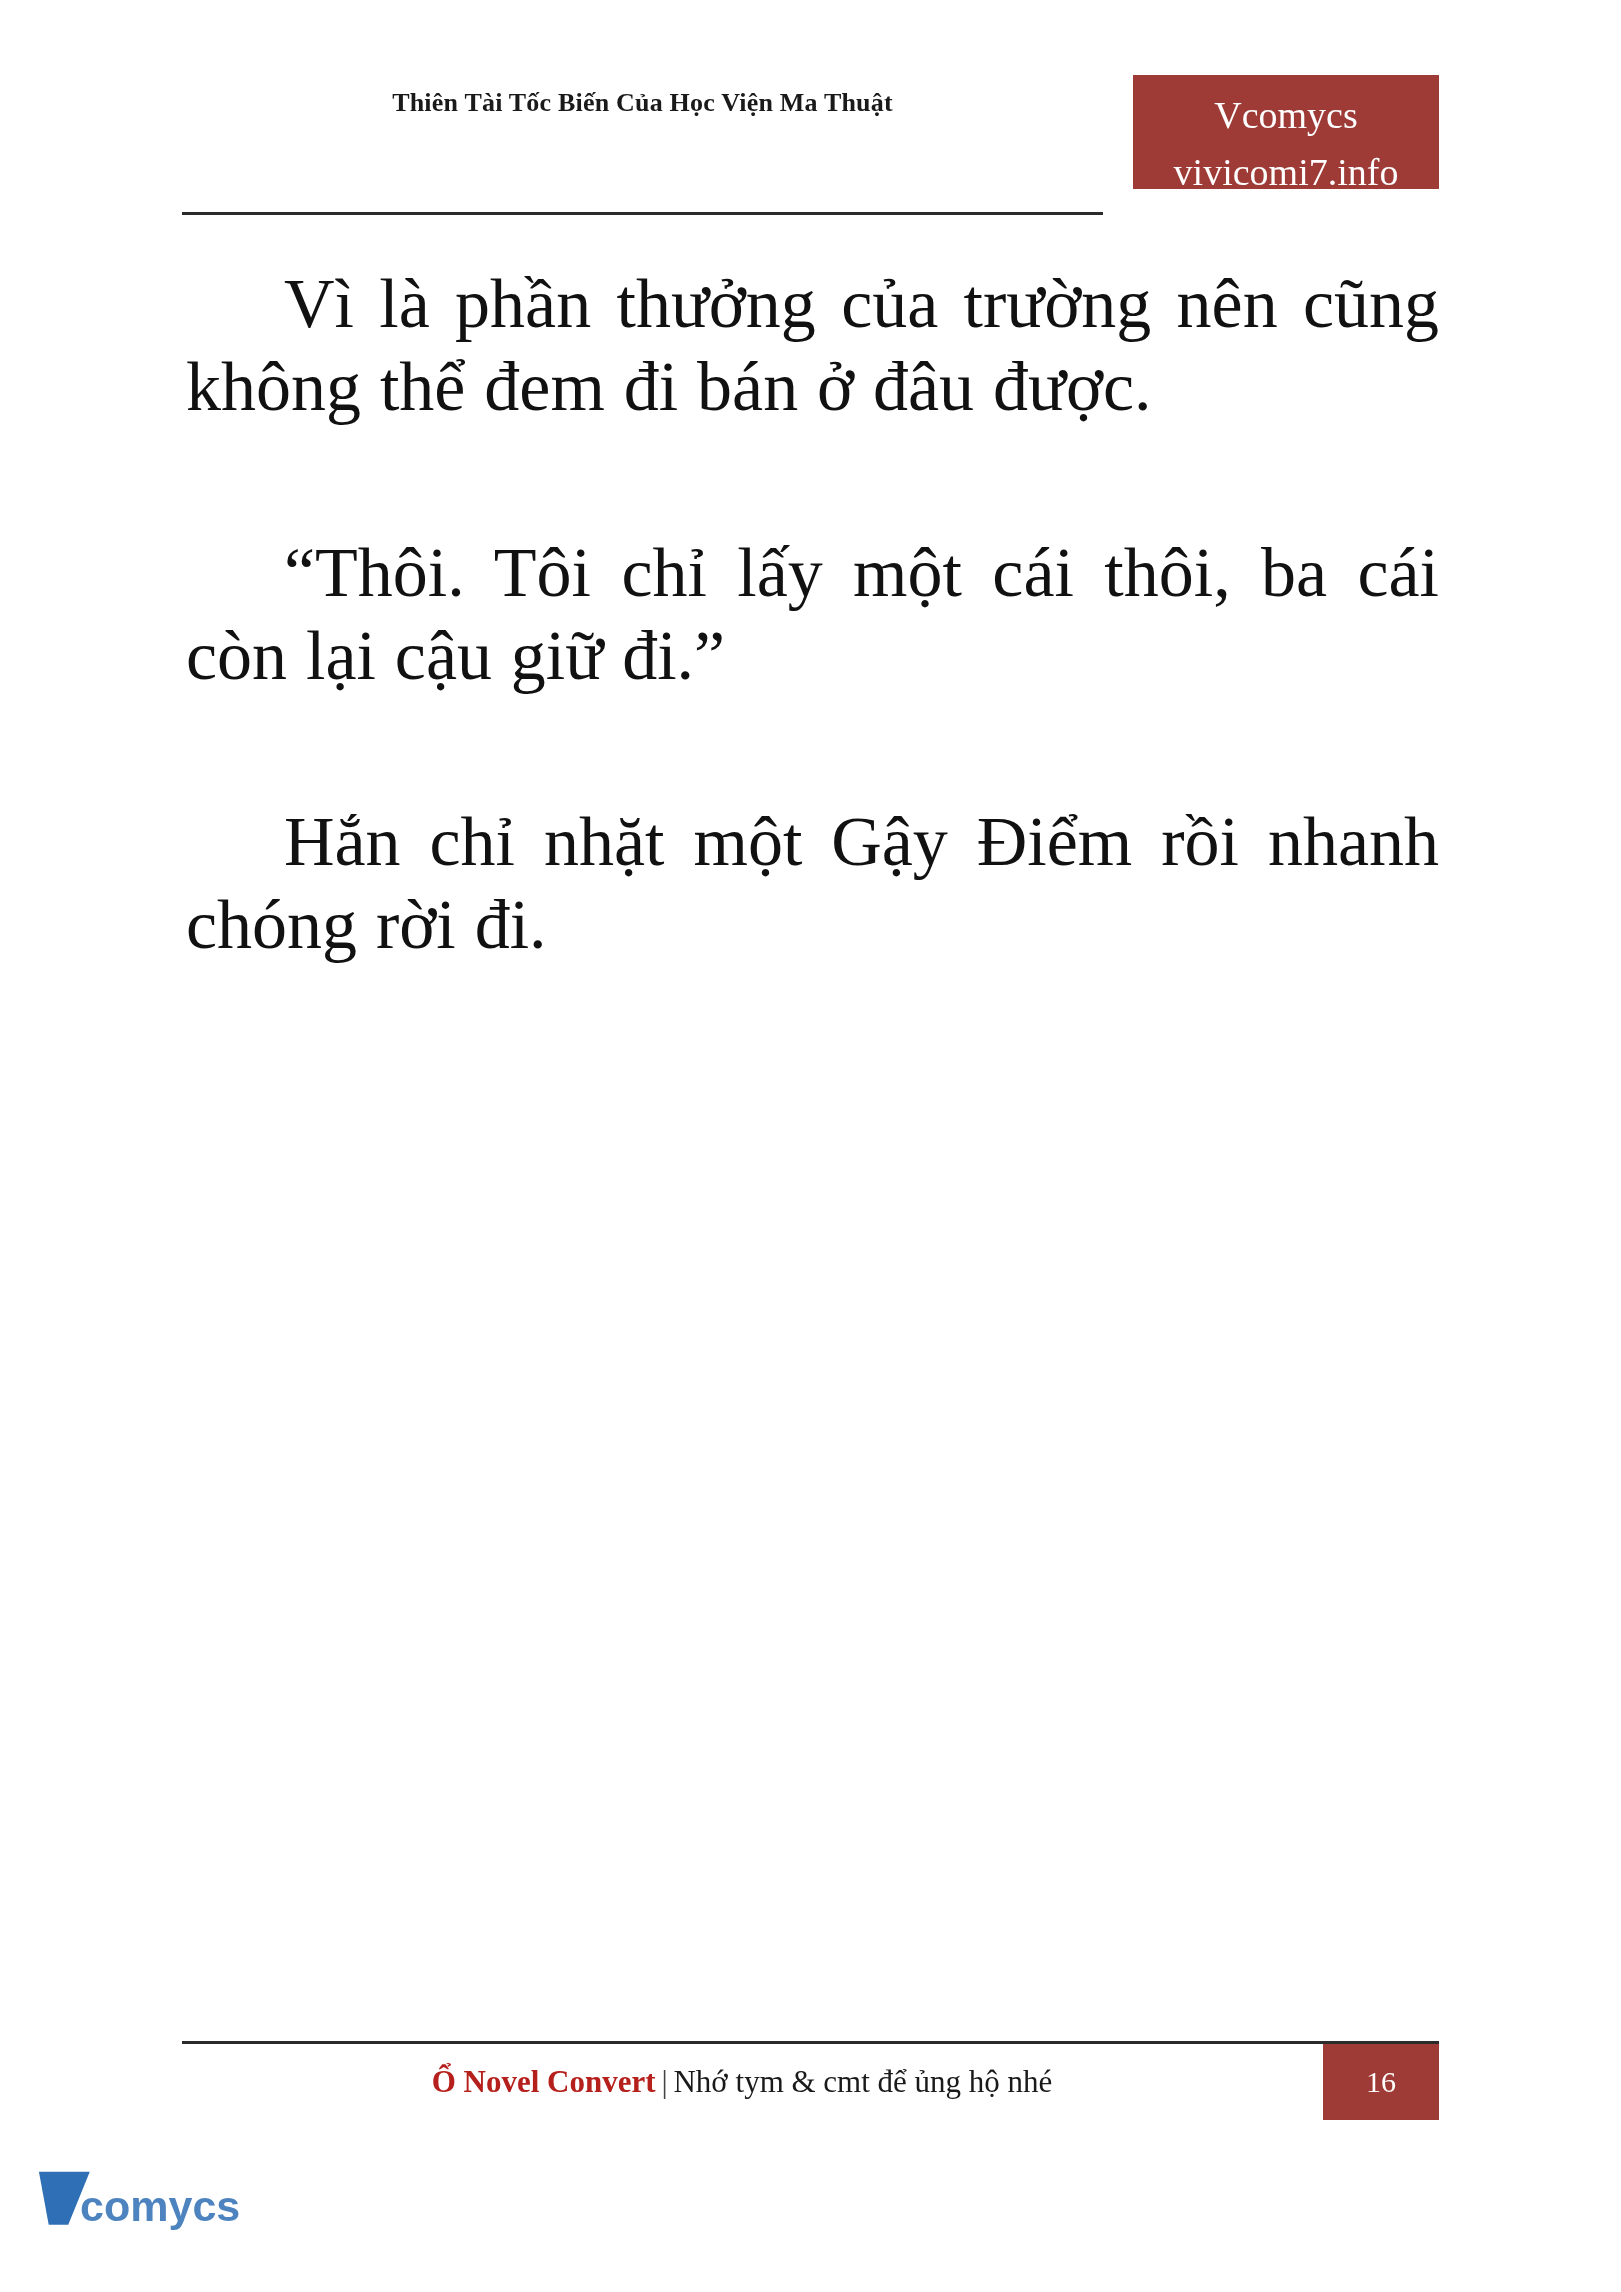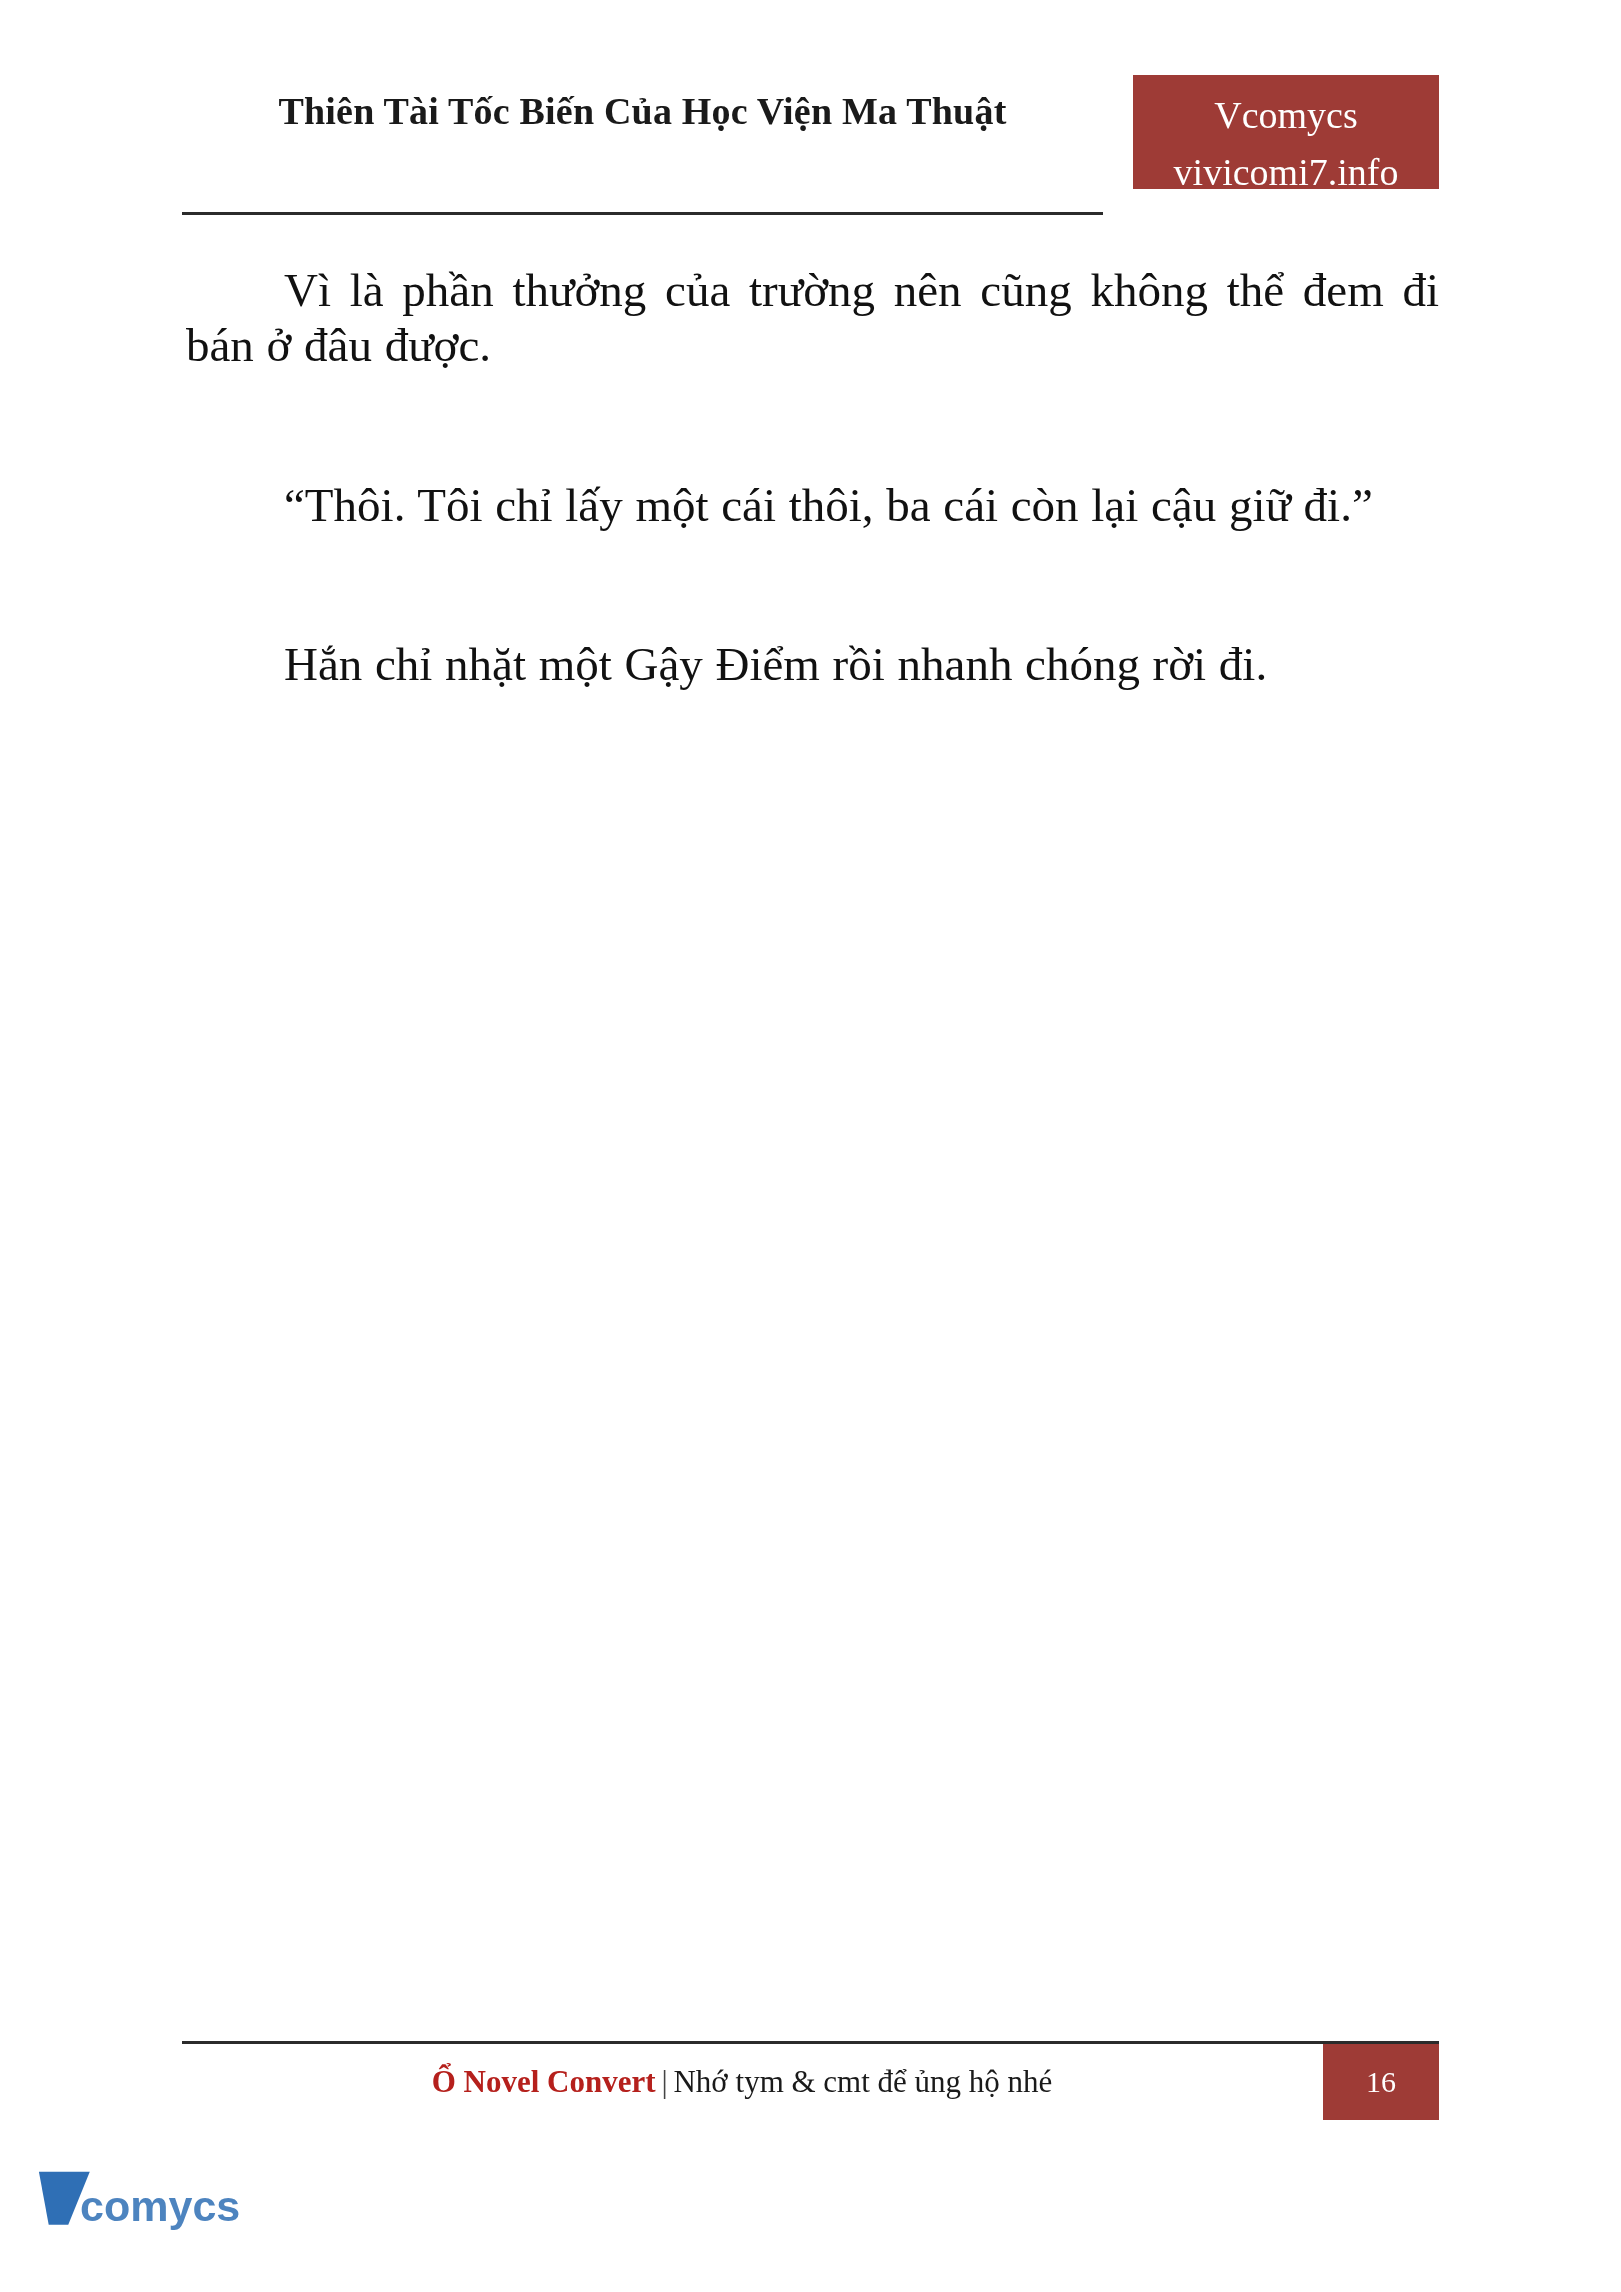--- a/index.html
+++ b/index.html
@@ -32,21 +32,21 @@
     top: 83px;
     width: 1257px;
     height: 137px;
   }
   .header-titles {
     position: absolute;
     left: 0;
     top: 0;
     width: 921px;
     text-align: center;
-    font-size: 38px;
+    font-size: 26px;
     line-height: 1.52;
     color: #1a1a1a;
     letter-spacing: 0.2px;
   }
   .header-line1 {
     display: block;
     font-weight: 700;
   }
   .header-line2 {
     display: block;
@@ -79,21 +79,21 @@
   }
 
   
   .content {
     position: absolute;
     left: 186px;
     top: 263px;
     width: 1253px;
   }
   .para {
-    font-size: 47px;
+    font-size: 70px;
     line-height: 1.18;
     text-align: justify;
     text-justify: inter-word;
     text-indent: 98px;
     margin: 0 0 104px 0;
     color: #111111;
     word-spacing: 0.02em;
   }
   .para:last-child {
     margin-bottom: 0;

